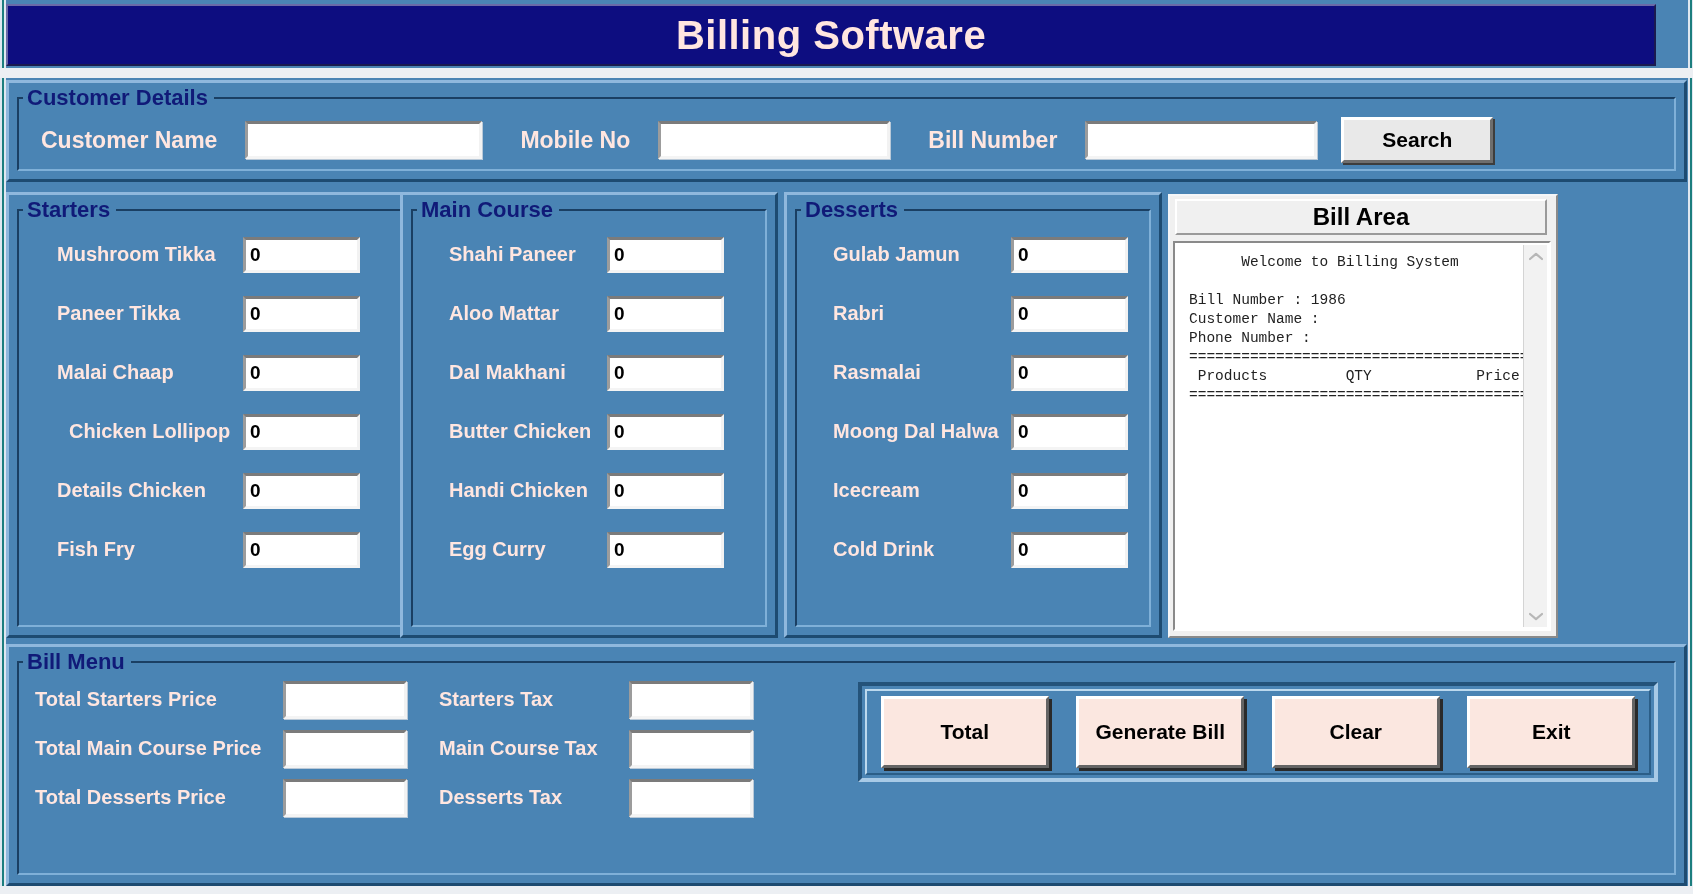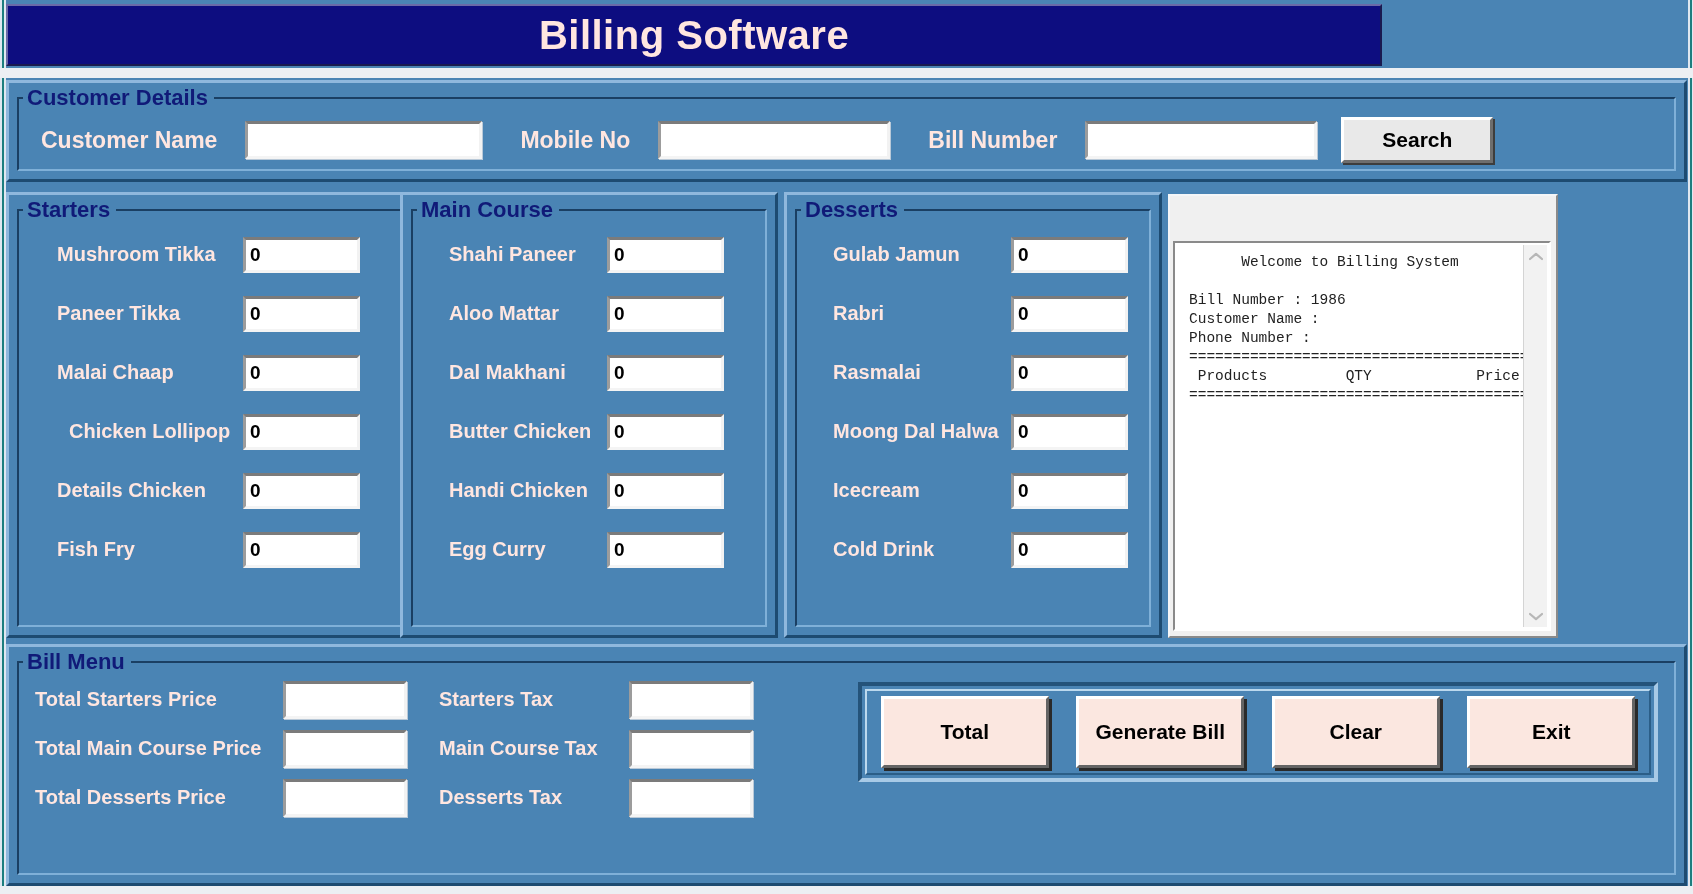--- a/index.html
+++ b/index.html
@@ -18,21 +18,21 @@
     height: 894px;
     background: #4a84b4;
     overflow: hidden;
     box-sizing: border-box;
   }
 
   
   .titlebar {
     position: absolute;
     left: 6px; top: 4px;
-    width: 1376px; height: 62px;
+    width: 1650px; height: 62px;
     background: #0d0d80;
     border-top: 2px solid #6a6aa8;
     border-left: 2px solid #6a6aa8;
     border-right: 2px solid #1a1a50;
     border-bottom: 2px solid #1a1a50;
     box-sizing: border-box;
     display: flex;
     align-items: center;
     justify-content: center;
   }
@@ -474,20 +474,21 @@
       </div>
       <div class="cat-row">
         <span class="cat-label" style="margin-left:22px;">Cold Drink</span>
         <div class="field qty-field" style="left:200px;">0</div>
       </div>
     </div>
   </div>
 
   <div id="bill-area-wrap">
     <div id="bill-area-outer"></div>
+    <div id="bill-area-title">Bill Area</div>
     <div id="bill-text-outer">
       <pre id="bill-text">      Welcome to Billing System
 
 Bill Number : 1986
 Customer Name :
 Phone Number :
 =======================================
  Products         QTY            Price
 =======================================</pre>
       <div id="bill-scrollbar">

